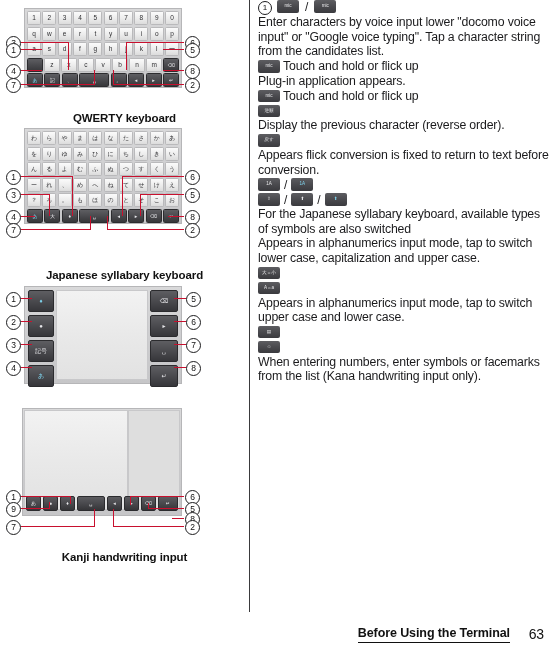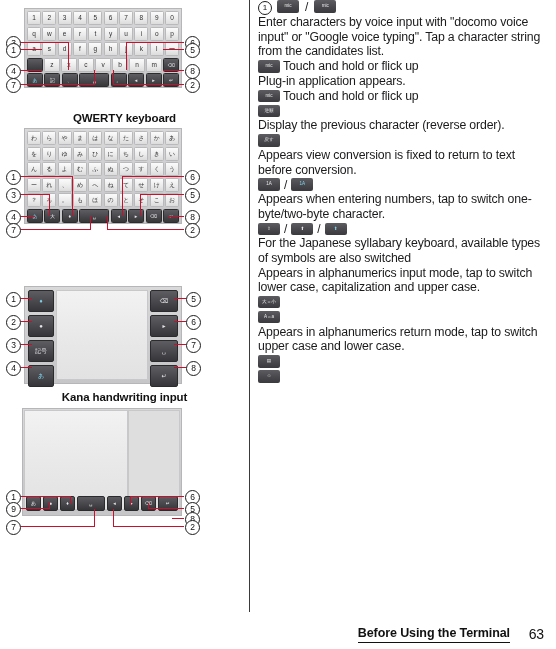--- a/index.html
+++ b/index.html
@@ -468,20 +468,21 @@
 
         <div class="callout" style="left:6px; top:42px;">1</div>
         <div class="callout" style="left:6px; top:60px;">3</div>
         <div class="callout" style="left:6px; top:82px;">4</div>
         <div class="callout" style="left:6px; top:95px;">7</div>
         <div class="callout" style="left:185px; top:42px;">6</div>
         <div class="callout" style="left:185px; top:60px;">5</div>
         <div class="callout" style="left:185px; top:82px;">8</div>
         <div class="callout" style="left:185px; top:95px;">2</div>
       </div>
+      <div class="fig-caption">Japanese syllabary keyboard</div>
     </div>
 
     <div class="figure fig-3">
       <div class="fig-stage">
 
         <div class="kb-panel" style="left:24px; top:0px; width:158px; height:98px;"></div>
 
         <div class="hw-canvas" style="left:56px; top:4px; width:92px; height:90px;"></div>
 
         <div class="hw-side" style="left:28px; top:4px; width:26px;">
@@ -509,21 +510,20 @@
 
         <div class="callout" style="left:6px; top:6px;">1</div>
         <div class="callout" style="left:6px; top:29px;">2</div>
         <div class="callout" style="left:6px; top:52px;">3</div>
         <div class="callout" style="left:6px; top:75px;">4</div>
         <div class="callout" style="left:186px; top:6px;">5</div>
         <div class="callout" style="left:186px; top:29px;">6</div>
         <div class="callout" style="left:186px; top:52px;">7</div>
         <div class="callout" style="left:186px; top:75px;">8</div>
       </div>
-      <div class="fig-caption">Kana handwriting input</div>
     </div>
 
     <div class="figure fig-4">
       <div class="fig-stage">
 
         <div class="kb-panel" style="left:22px; top:0px; width:160px; height:108px;"></div>
 
         <div class="hw-canvas" style="left:24px; top:2px; width:104px; height:100px;"></div>
         <div class="hw-canvas" style="left:128px; top:2px; width:52px; height:100px; background:#dedede;"></div>
 
@@ -554,34 +554,35 @@
         <div class="lead v" style="left:113px; top:101px; height:18px;"></div>
 
         <div class="callout" style="left:6px; top:82px;">1</div>
         <div class="callout" style="left:6px; top:94px;">9</div>
         <div class="callout" style="left:6px; top:112px;">7</div>
         <div class="callout" style="left:185px; top:82px;">6</div>
         <div class="callout" style="left:185px; top:94px;">5</div>
         <div class="callout" style="left:185px; top:104px;">8</div>
         <div class="callout" style="left:185px; top:112px;">2</div>
       </div>
+      <div class="fig-caption">Kanji handwriting input</div>
     </div>
 
   </div>
 
   <div class="right-col">
 
     <div class="item-head">
       <div class="num-circle">1</div>
       <span class="glyph">mic</span>
       <span class="sep">/</span>
       <span class="glyph">mic</span>
     </div>
 
-    <div class="para">Enter characters by voice input with "docomo voice input" or "Google voice typing". Tap a character string from the candidates list.</div>
+    <div class="para">Enter characters by voice input lower "docomo voice input" or "Google voice typing". Tap a character string from the candidates list.</div>
 
     <div class="icon-line">
       <span class="glyph">mic</span>
       <span class="inline-text">Touch and hold or flick up</span>
     </div>
 
     <div class="para">Plug-in application appears.</div>
 
     <div class="icon-line">
       <span class="glyph">mic</span>
@@ -590,55 +591,55 @@
 
 
     <div class="icon-line">
       <span class="glyph">逆順</span>
     </div>
     <div class="para">Display the previous character (reverse order).</div>
 
     <div class="icon-line">
       <span class="glyph">戻す</span>
     </div>
-    <div class="para">Appears view conversion is fixed to return to text before conversion.</div>
+    <div class="para">Appears flick conversion is fixed to return to text before conversion.</div>
 
     <div class="icon-line">
       <span class="glyph">1A</span>
       <span class="sep">/</span>
       <span class="glyph blue">1A</span>
     </div>
-    <div class="para">Appears when entering numbers, tap to switch one-byte/two-byte character.</div>
 
     <div class="icon-line">
       <span class="glyph">⇧</span>
       <span class="sep">/</span>
       <span class="glyph">⬆</span>
       <span class="sep">/</span>
       <span class="glyph blue">⬆</span>
     </div>
     <div class="para">For the Japanese syllabary keyboard, available types of symbols are also switched</div>
     <div class="para">Appears in alphanumerics input mode, tap to switch lower case, capitalization and upper case.</div>
 
     <div class="icon-line">
       <span class="glyph">大⇔小</span>
     </div>
 
     <div class="icon-line">
       <span class="glyph">A⇔a</span>
     </div>
-    <div class="para">Appears in alphanumerics return mode, tap to switch upper case and lower case.</div>
+    <div class="para">Appears in alphanumerics input mode, tap to switch upper case and lower case.</div>
 
     <div class="icon-line">
       <span class="glyph">▤</span>
     </div>
 
     <div class="icon-line">
       <span class="glyph">☺</span>
     </div>
+    <div class="para">When entering numbers, enter symbols or facemarks from the list (Kana handwriting input only).</div>
 
   </div>
 
   <div class="footer">
     <div class="footer-title">Before Using the Terminal</div>
     <div class="footer-page">63</div>
   </div>
 
 </div>
 

